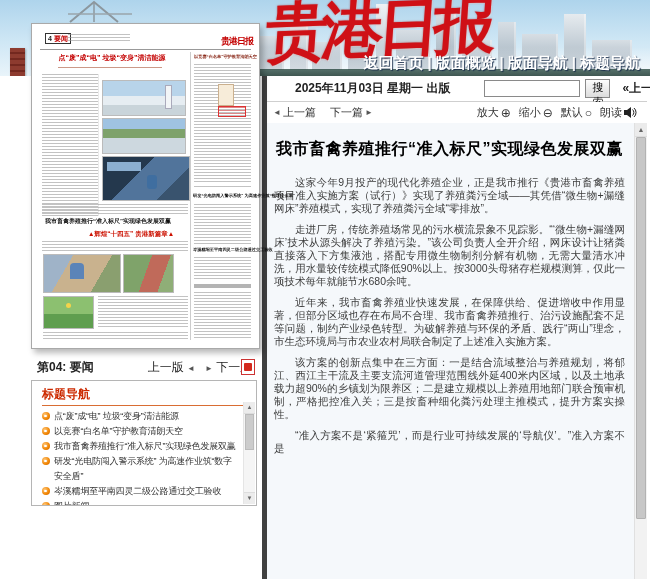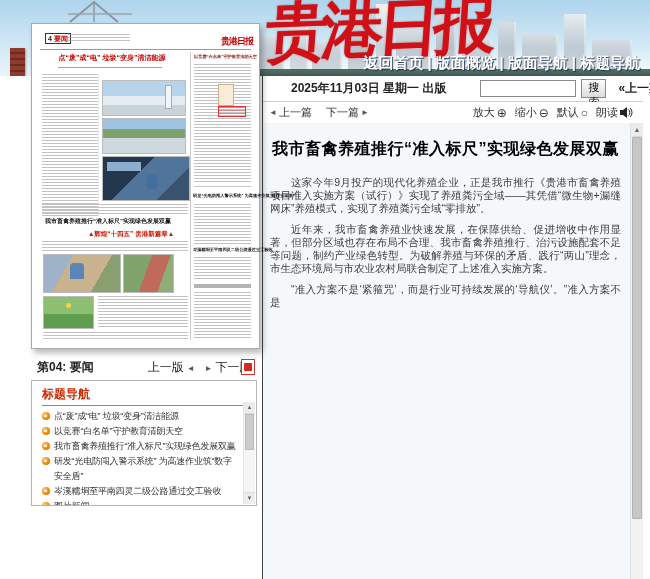--- a/index.html
+++ b/index.html
@@ -30,21 +30,21 @@
             transform:rotate(-2deg) skewX(-6deg);text-shadow:0 0 2px rgba(160,0,0,.55),1px 1px 0 rgba(255,255,255,.4);}
   .crane{position:absolute;left:66px;top:0px;}
   .cargo{position:absolute;left:10px;top:48px;width:15px;height:30px;
          background:repeating-linear-gradient(180deg,#8d3b2f 0 4px,#73281f 4px 6px);box-shadow:1px 1px 2px rgba(0,0,0,.3);}
   #banner-links{position:absolute;right:10px;bottom:3px;font-size:15px;font-weight:bold;color:#fff;
                 text-shadow:1px 1px 1px rgba(20,40,70,.9);white-space:nowrap;margin-left:28px;}
   #banner-links a{color:#fff;text-decoration:none;cursor:pointer;}
   #banner-links .sep{margin:0 4px;opacity:.9;}
 
   
-  #right-col{position:absolute;left:262px;top:76px;width:380px;height:503px;background:#fdba74;border-left:1px solid #404040;}
+  #right-col{position:absolute;left:262px;top:76px;width:380px;height:503px;background:#fdba74;border-left:5px solid #404040;}
   .date-row{position:relative;height:25px;border-bottom:1px solid #cfcfcf;display:flex;align-items:center;background:#fff;}
   .pub-date{margin-left:28px;font-size:12px;font-weight:bold;white-space:nowrap;}
   .search-input{margin-left:34px;width:90px;height:15px;border:1px solid #8a8a8a;font-size:11px;padding:0 2px;background:#fff;}
   .search-btn{margin-left:5px;height:19px;font-size:11px;padding:0 6px;border:1px solid #8a8a8a;
               background:linear-gradient(180deg,#fdfdfd,#dcdcdc);cursor:pointer;}
   .issue-nav{margin-left:12px;font-size:12px;font-weight:bold;white-space:nowrap;}
   .issue-nav a{color:#222;text-decoration:none;cursor:pointer;margin-right:6px;}
 
   .art-toolbar{position:relative;height:21px;border-bottom:1px solid #aaa;display:flex;align-items:center;
                font-size:11px;color:#333;background:#fff;}
@@ -77,21 +77,21 @@
   .t-sub{position:absolute;left:26px;top:43px;width:104px;height:1px;background:#c98;}
   .t-h-mid{position:absolute;left:13px;top:193px;width:142px;font-size:6px;font-weight:bold;color:#111;white-space:nowrap;}
   .t-slogan{position:absolute;left:44px;top:206px;width:110px;text-align:center;font-size:6.5px;font-weight:bold;color:#cc1100;white-space:nowrap;}
   .t-h-sm{font-size:7px;font-weight:bold;color:#111;white-space:nowrap;transform:scale(.6);transform-origin:0 0;}
   .t-vrule{position:absolute;left:158px;top:28px;bottom:8px;border-left:1px solid #ccc;}
   .photo{position:absolute;border:1px solid #bbb;box-sizing:border-box;}
 
   
   #page-nav{position:absolute;left:31px;top:358px;width:227px;height:18px;font-size:12px;display:flex;align-items:center;}
   #page-nav .lbl{font-weight:bold;margin-left:6px;white-space:nowrap;}
-  #page-nav a{color:#222;text-decoration:none;cursor:pointer;white-space:nowrap;font-family:Liberation Serif, serif;}
+  #page-nav a{color:#222;text-decoration:none;cursor:pointer;white-space:nowrap;}
   #pdf-icon{position:absolute;right:3px;top:1px;width:12px;height:14px;background:#fff;border:1px solid #c33;cursor:pointer;}
   #pdf-icon:before{content:"";position:absolute;left:2px;top:3px;width:8px;height:8px;background:#d42a1e;border-radius:1px;}
 
   #title-nav{position:absolute;left:31px;top:380px;width:226px;height:126px;border:1px solid #b5b5b5;background:#fff;
              box-sizing:border-box;overflow:hidden;}
   #title-nav h2{margin:5px 10px 2px 10px;font-size:12px;color:#cc2a00;}
   #title-nav .hr{margin:0 10px;border-top:1px solid #d96d33;}
   #title-nav ul{margin:3px 0 0 0;padding:0 0 0 10px;list-style:none;}
   #title-nav li{position:relative;padding-left:12px;margin-right:16px;font-size:9px;line-height:15px;letter-spacing:-.2px;color:#333;cursor:pointer;}
   .bullet{position:absolute;left:0;top:3px;width:8px;height:8px;border-radius:50%;
@@ -176,21 +176,23 @@
               <path d="M8.5,2.5 A4 4 0 0 1 8.5,8.5" stroke="#222" stroke-width="1" fill="none"></path>
               <path d="M10,1 A6 6 0 0 1 10,10" stroke="#222" stroke-width="1" fill="none"></path>
             </svg>
           </a>
       </span>
     </div>
 
     <div class="article-pane">
       <h1>我市畜禽养殖推行“准入标尺”实现绿色发展双赢</h1>
       <p>这家今年9月投产的现代化养殖企业，正是我市推行《贵港市畜禽养殖项目准入实施方案（试行）》实现了养殖粪污全域——其凭借“微生物+漏缝网床”养殖模式，实现了养殖粪污全域“零排放”。</p>
+      <p>走进厂房，传统养殖场常见的污水横流景象不见踪影。“‘微生物+漏缝网床’技术从源头解决了养殖污染。”该公司负责人全开介绍，网床设计让猪粪直接落入下方集液池，搭配专用微生物制剂分解有机物，无需大量清水冲洗，用水量较传统模式降低90%以上。按3000头母猪存栏规模测算，仅此一项技术每年就能节水680余吨。</p>
       <p>近年来，我市畜禽养殖业快速发展，在保障供给、促进增收中作用显著，但部分区域也存在布局不合理、我市畜禽养殖推行、治污设施配套不足等问题，制约产业绿色转型。为破解养殖与环保的矛盾、践行“两山”理念，市生态环境局与市农业农村局联合制定了上述准入实施方案。</p>
+      <p>该方案的创新点集中在三方面：一是结合流域整治与养殖规划，将郁江、西江主干流及主要支流河道管理范围线外延400米内区域，以及土地承载力超90%的乡镇划为限养区；二是建立规模以上养殖用地部门联合预审机制，严格把控准入关；三是按畜种细化粪污处理主推模式，提升方案实操性。</p>
       <p>“准入方案不是‘紧箍咒’，而是行业可持续发展的‘导航仪’。”准入方案不是</p>
     </div>
 
     <div class="v-scroll">
       <div class="up">▲</div>
       <div class="thumb-bar"></div>
     </div>
   </div>
 
   <div id="thumb">

